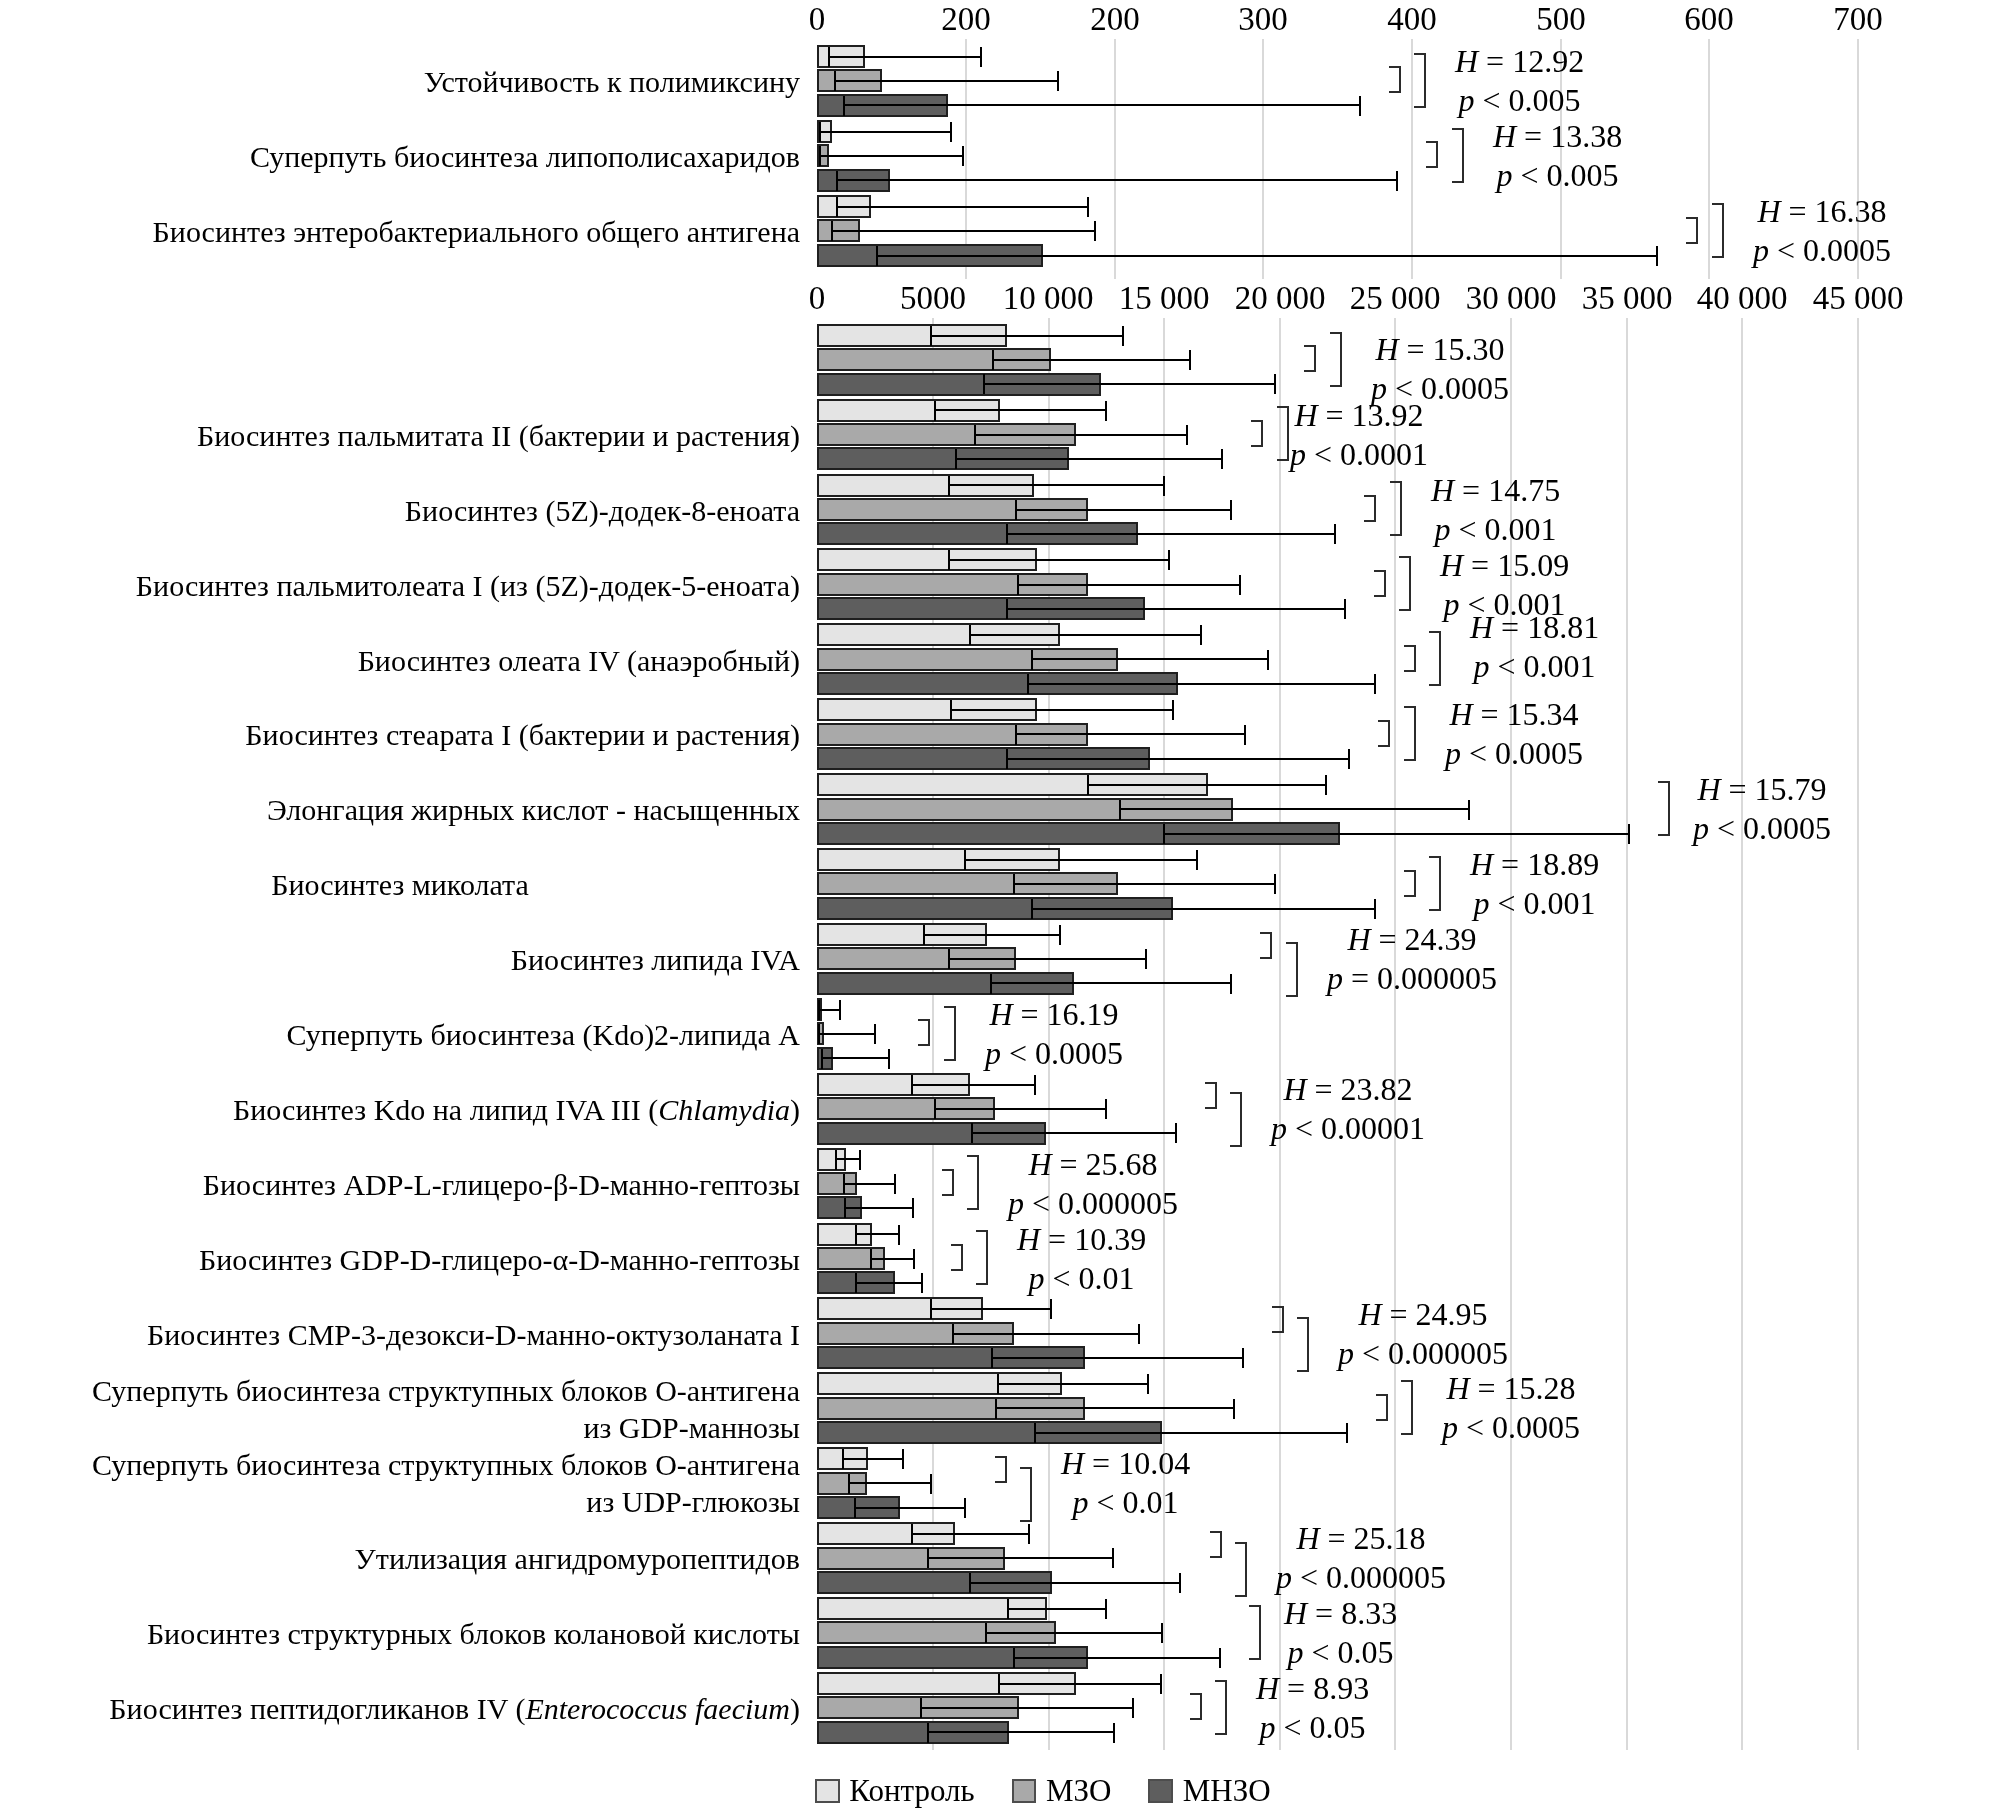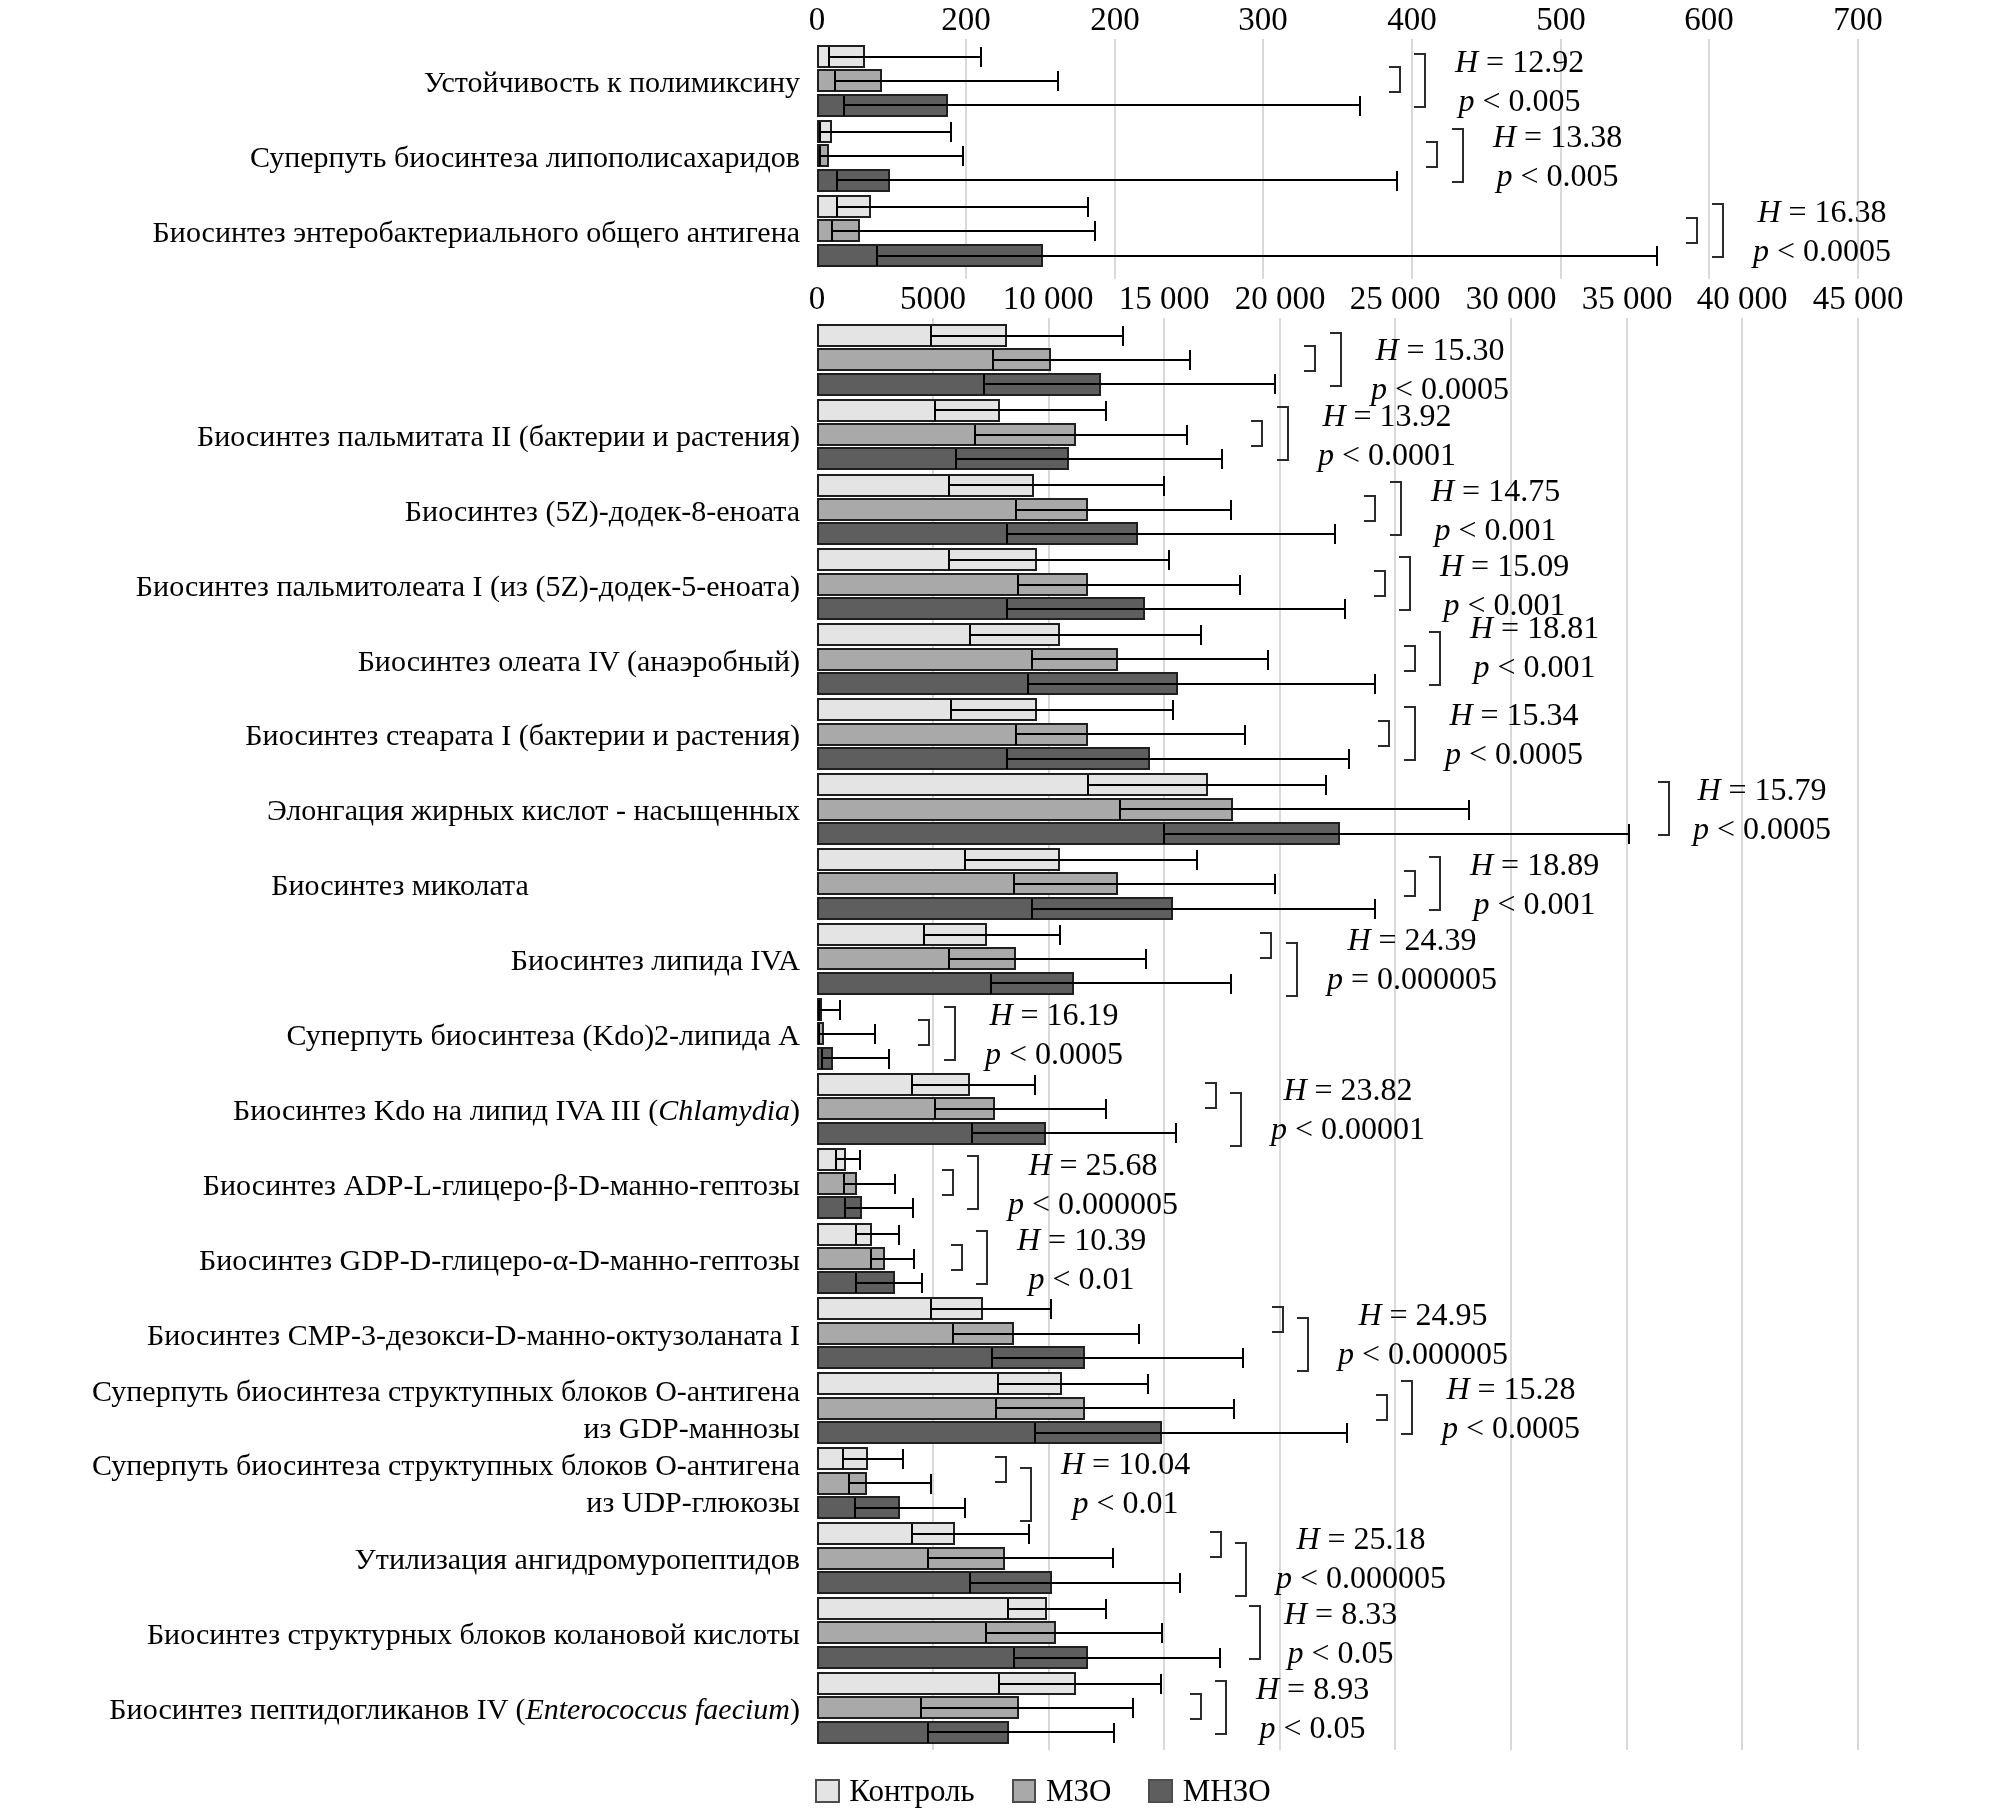--- a/index.html
+++ b/index.html
@@ -162,21 +162,21 @@
     <div class="bar" style="left: 817px; top: 423px; width: 259px; height: 23.4px; background: rgb(169, 169, 169);"></div>
     <div class="err" style="left: 975px; top: 434px; width: 213px;"></div>
     <div class="cap" style="left: 974px; top: 425px;"></div>
     <div class="cap" style="left: 1186px; top: 425px;"></div>
     <div class="bar" style="left: 817px; top: 447px; width: 252px; height: 23.4px; background: rgb(94, 94, 94);"></div>
     <div class="err" style="left: 956px; top: 458px; width: 266px;"></div>
     <div class="cap" style="left: 955px; top: 449px;"></div>
     <div class="cap" style="left: 1221px; top: 449px;"></div>
     <div class="brk" style="left: 1251px; top: 420px; height: 27px;"></div>
     <div class="brk" style="left: 1277px; top: 406px; height: 55px;"></div>
-    <div class="stat" style="left: 1318px; top: 394px;">
+    <div class="stat" style="left: 1290px; top: 394px;">
       <div><i>H</i> = 13.92</div>
       <div><i>p</i> &lt; 0.0001</div>
     </div>
     <div class="clab" style="top: 466px;">
       <div><span>Биосинтез (5Z)-додек-8-еноата</span></div>
     </div>
     <div class="bar" style="left: 817px; top: 474px; width: 217px; height: 23.4px; background: rgb(228, 228, 228);"></div>
     <div class="err" style="left: 949px; top: 484px; width: 215px;"></div>
     <div class="cap" style="left: 948px; top: 476px;"></div>
     <div class="cap" style="left: 1163px; top: 476px;"></div>

